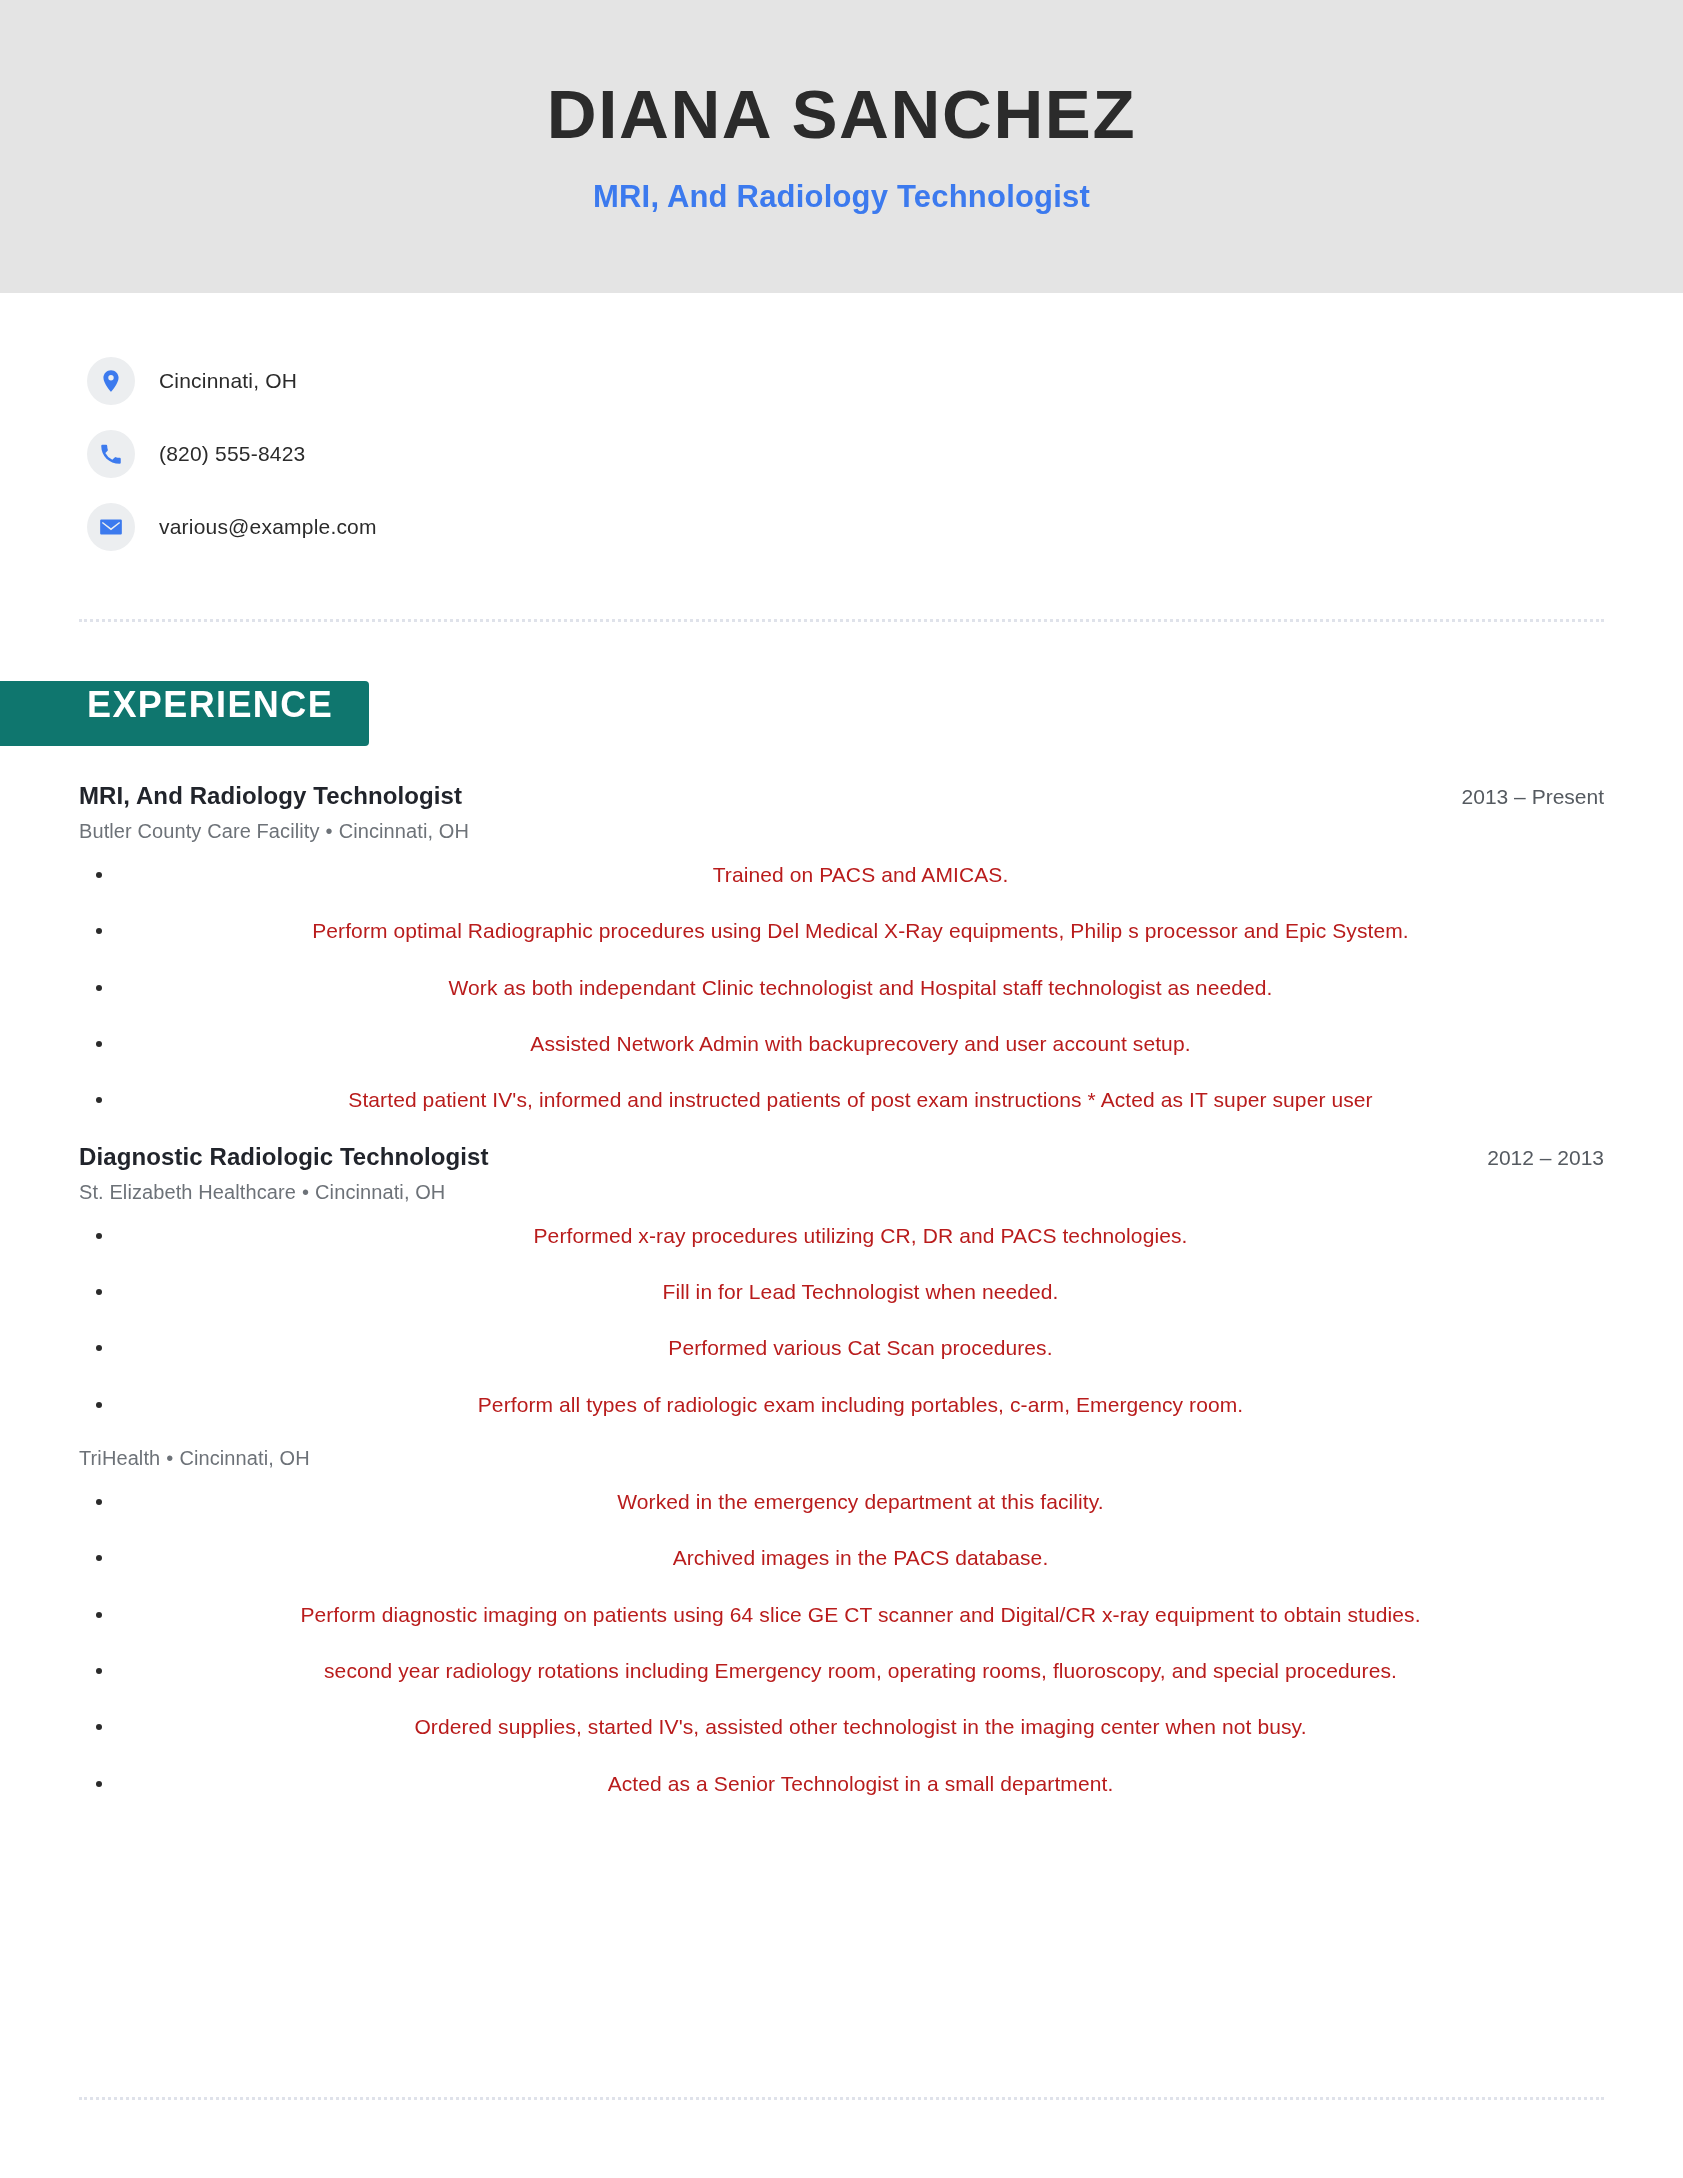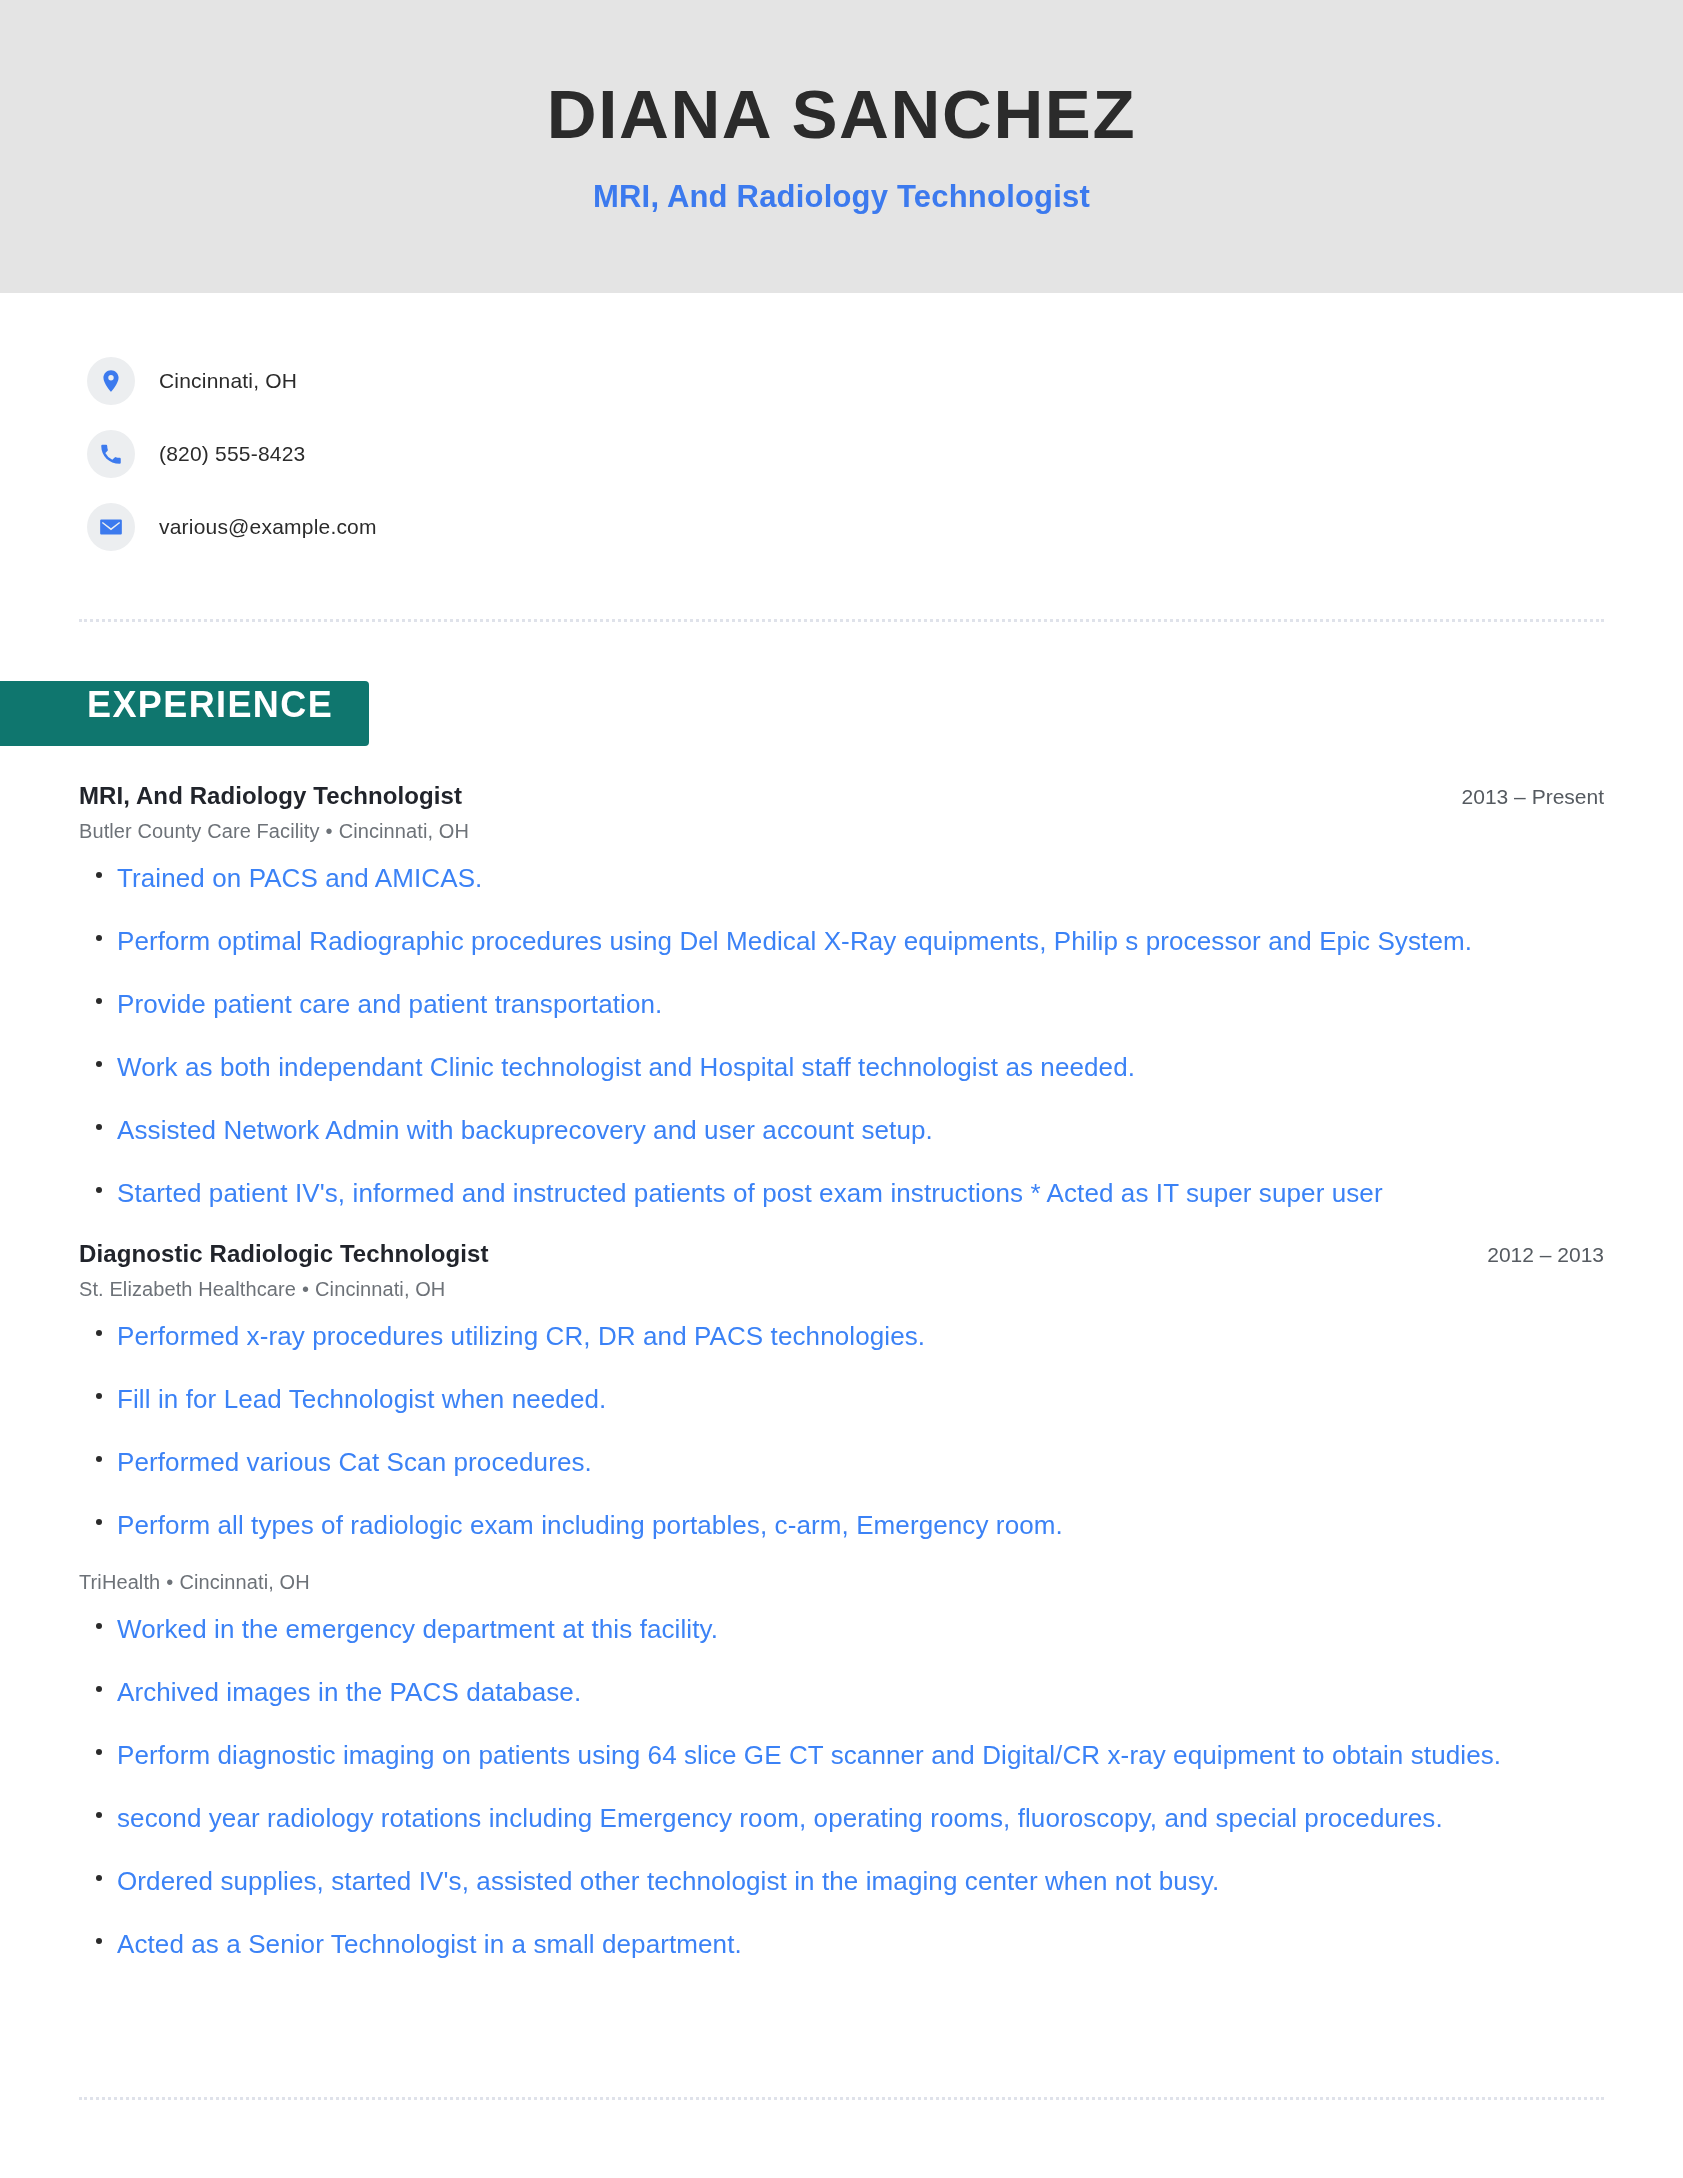--- a/index.html
+++ b/index.html
@@ -132,25 +132,26 @@
   }
   .job-meta .sep { padding: 0 6px; }
   ul.bullets {
     list-style: none;
     margin: 18px 0 0 0;
     padding: 0;
   }
   ul.bullets li {
     position: relative;
     padding-left: 38px;
-    font-size: 26px;
+    font-size: 21px;
     line-height: 1.35;
-    color: #3b82f6;
+    color: #b91c1c;
     margin-bottom: 28px;
     letter-spacing: 0.1px;
+    text-align: center;
   }
   ul.bullets li::before {
     content: "";
     position: absolute;
     left: 17px;
     top: 11px;
     width: 6px;
     height: 6px;
     border-radius: 50%;
     background: #2b2b2b;
@@ -207,21 +208,20 @@
     <div class="job-header">
       <span class="job-title">MRI, And Radiology Technologist</span>
       <span class="job-dates">2013 – Present</span>
     </div>
     <div class="job-meta">
       <span>Butler County Care Facility</span><span class="sep">•</span><span>Cincinnati, OH</span>
     </div>
     <ul class="bullets">
       <li>Trained on PACS and AMICAS.</li>
       <li>Perform optimal Radiographic procedures using Del Medical X-Ray equipments, Philip s processor and Epic System.</li>
-      <li>Provide patient care and patient transportation.</li>
       <li>Work as both independant Clinic technologist and Hospital staff technologist as needed.</li>
       <li>Assisted Network Admin with backuprecovery and user account setup.</li>
       <li>Started patient IV's, informed and instructed patients of post exam instructions * Acted as IT super super user</li>
     </ul>
   </div>
 
   <div class="job">
     <div class="job-header">
       <span class="job-title">Diagnostic Radiologic Technologist</span>
       <span class="job-dates">2012 – 2013</span>

